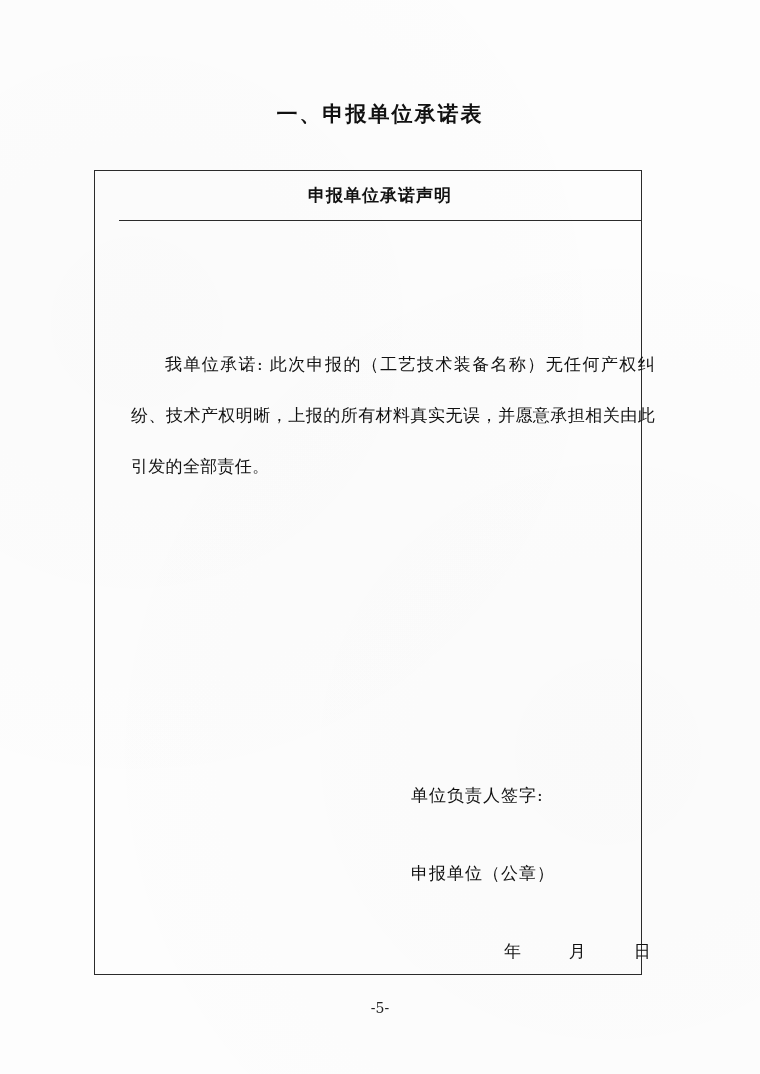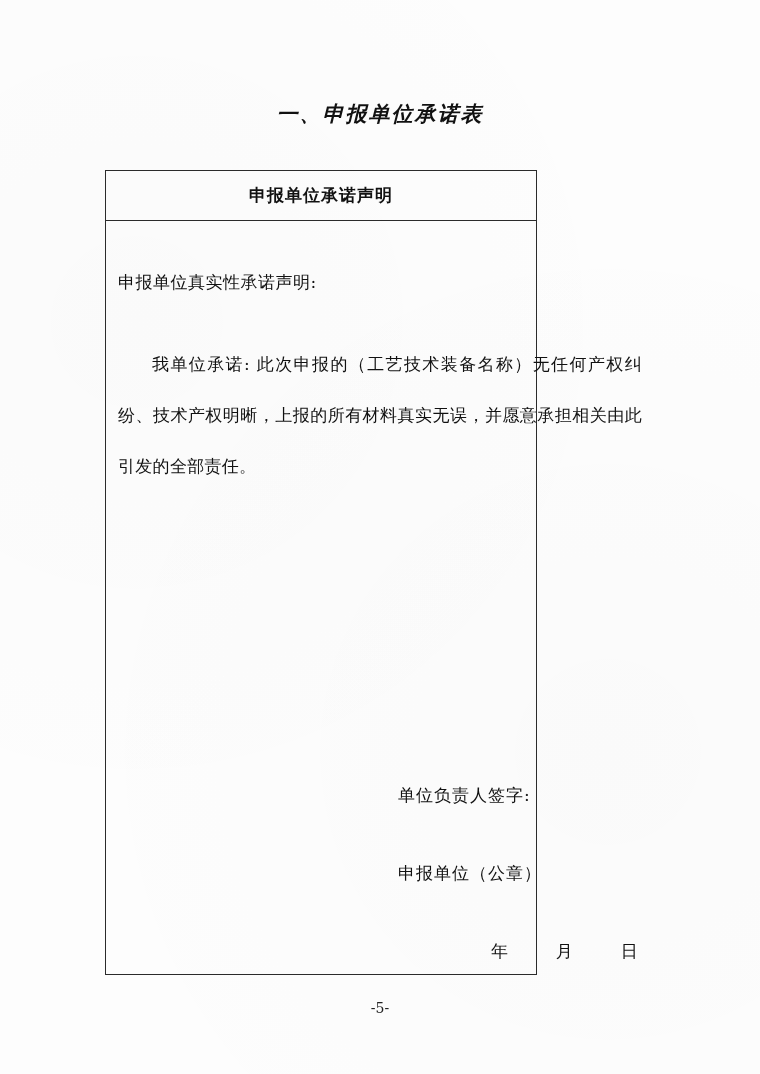--- a/index.html
+++ b/index.html
@@ -35,31 +35,31 @@
   .doc-title {
     position: absolute;
     top: 100px;
     left: 0;
     width: 760px;
     text-align: center;
     font-size: 21px;
     font-weight: bold;
     letter-spacing: 2px;
     color: #111;
-    font-style: italic;
   }
 
   .form-box {
     position: absolute;
-    left: 105px;
+    left: 94px;
     top: 170px;
-    width: 432px;
+    width: 548px;
     height: 805px;
     border: 1.6px solid #2b2b2b;
     box-sizing: border-box;
+    padding-left: 24px;
   }
 
   .form-header {
     height: 49px;
     border-bottom: 1.6px solid #2b2b2b;
     display: flex;
     align-items: center;
     justify-content: center;
     font-size: 17px;
     font-weight: bold;
@@ -140,21 +140,20 @@
   <div class="paper-tint"></div>
 
   <div class="doc-title">一、申报单位承诺表</div>
 
   <div class="form-box">
 
     <div class="form-header">申报单位承诺声明</div>
 
     <div class="form-body">
 
-      <div class="decl-label">申报单位真实性承诺声明:</div>
 
       <div class="decl-paragraph">我单位承诺: 此次申报的（工艺技术装备名称）无任何产权纠纷、技术产权明晰，上报的所有材料真实无误，并愿意承担相关由此引发的全部责任。</div>
 
       <div class="sign-block sign-person">单位负责人签字:</div>
 
       <div class="sign-block sign-unit">申报单位（公章）</div>
 
       <div class="sign-block sign-date">
         <span>年</span>
         <span class="gap"></span>

